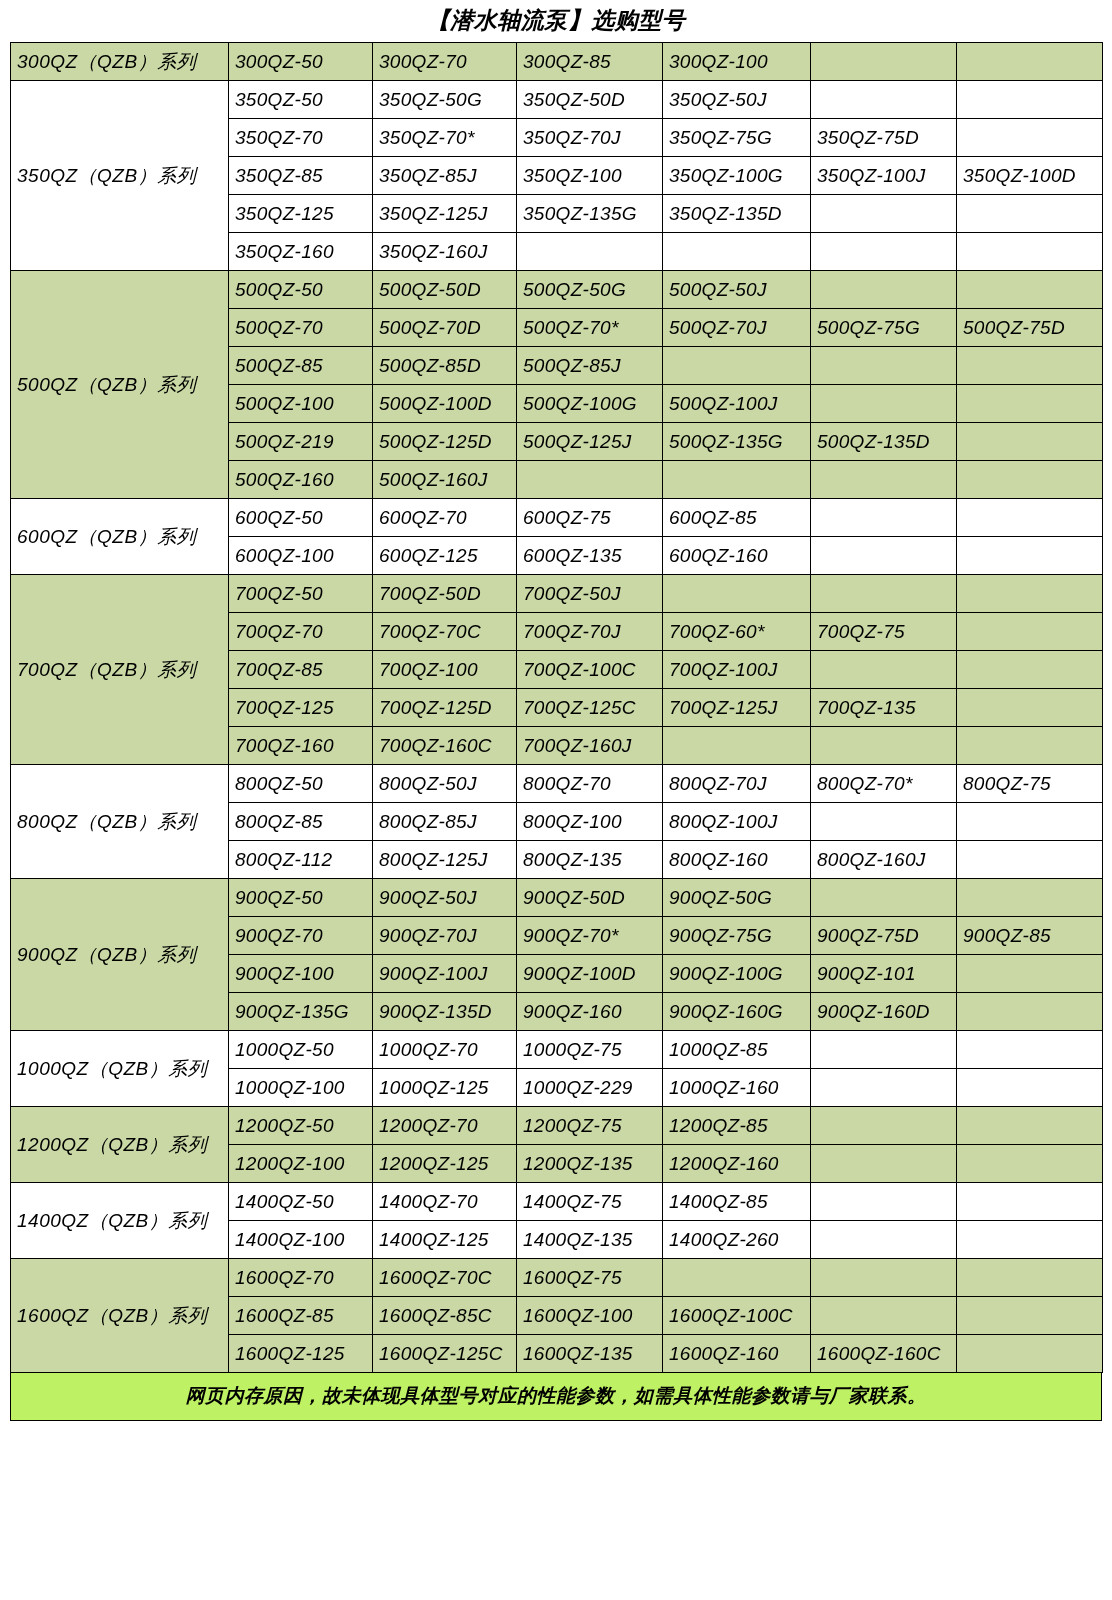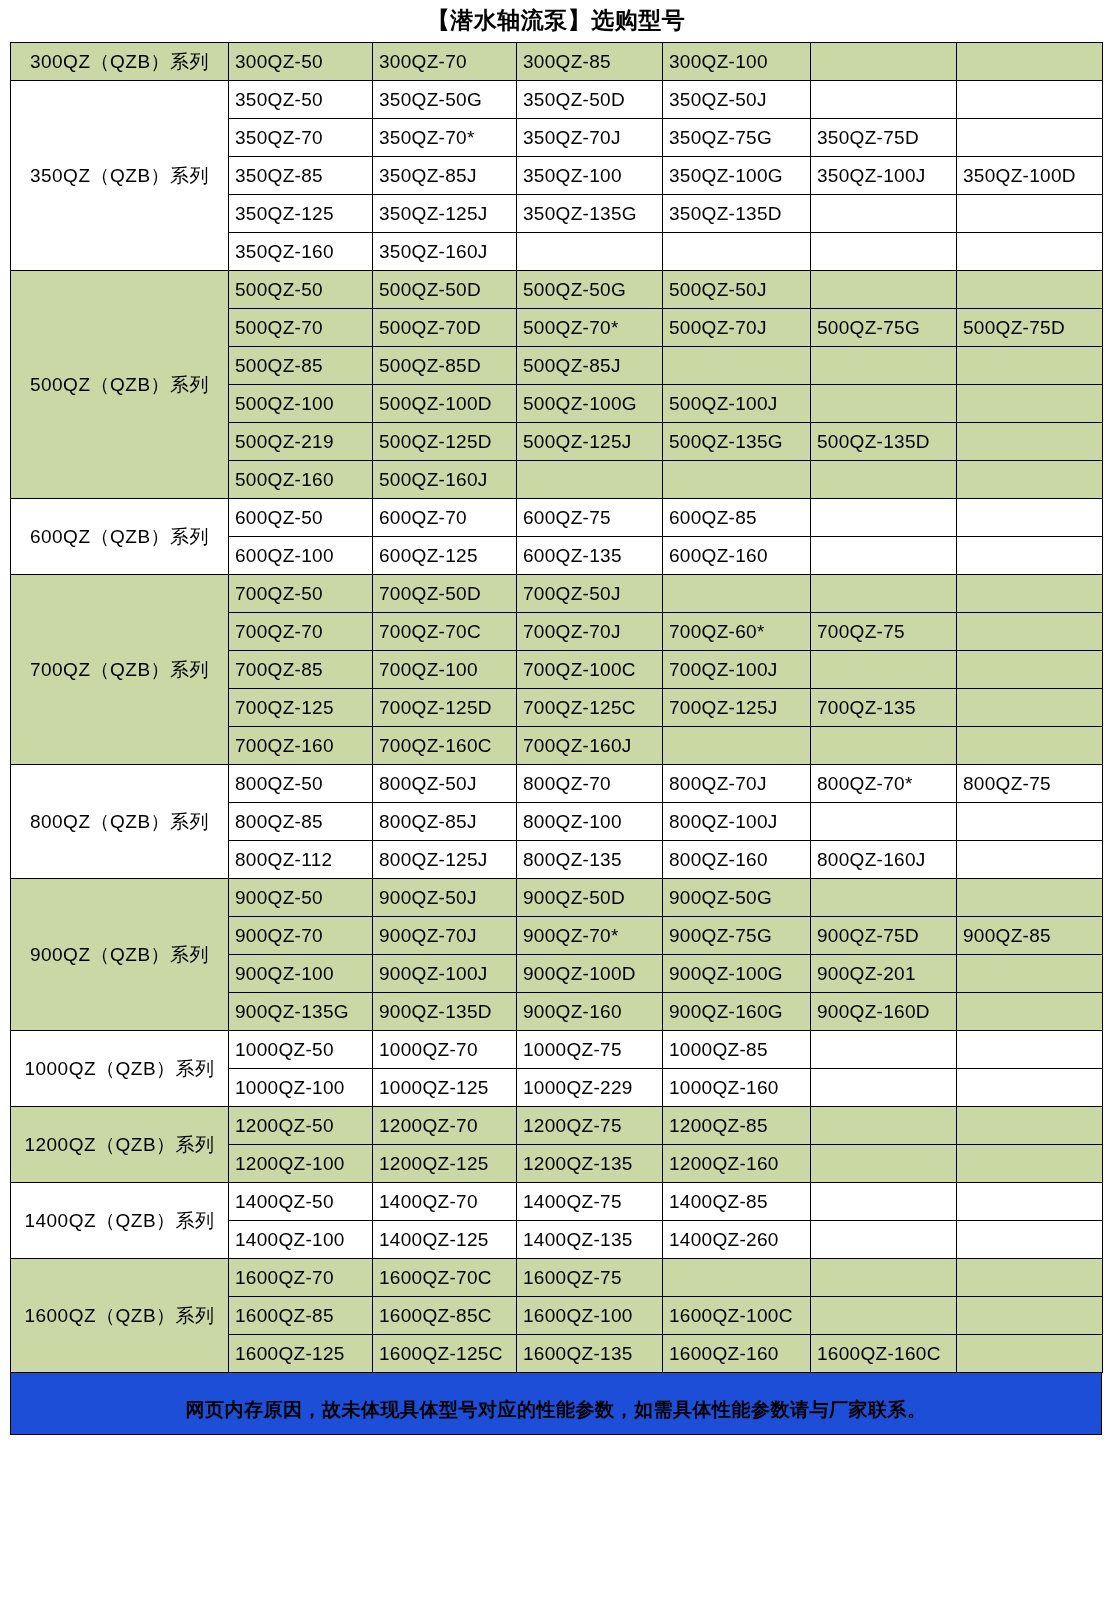--- a/index.html
+++ b/index.html
@@ -14,20 +14,21 @@
     color: #000000;
     overflow: hidden;
   }
   .page {
     width: 1112px;
     height: 1600px;
     box-sizing: border-box;
     padding: 0 10px;
     display: flex;
     flex-direction: column;
+    font-style: italic;
   }
   .doc-title {
     text-align: center;
     font-size: 23px;
     font-weight: bold;
     letter-spacing: 0.5px;
     padding: 8px 0 9px 0;
     line-height: 1.1;
   }
   table.model-table {
@@ -38,21 +39,20 @@
   table.model-table td {
     border: 1px solid #000000;
     height: 37px;
     font-size: 19px;
     padding: 0 6px;
     vertical-align: middle;
     white-space: nowrap;
     overflow: hidden;
   }
   td.series {
-    text-align: center;
     font-size: 19.5px;
     letter-spacing: 0.5px;
     width: 218px;
   }
   td.model {
     text-align: left;
     letter-spacing: 0.3px;
   }
   .green {
     background: #c9d8a4;
@@ -62,22 +62,22 @@
   }
   .footer-note {
     border: 1px solid #000000;
     border-top: none;
     width: 1092px;
     box-sizing: border-box;
     text-align: center;
     font-size: 19px;
     font-weight: bold;
     letter-spacing: 0.5px;
-    padding: 24px 0 11px 0;
-    background: #1d4ed8;
+    padding: 10px 0 11px 0;
+    background: #bef264;
   }
 </style>
 </head>
 <body>
 
 <div class="page">
 
   <div class="doc-title">【潜水轴流泵】选购型号</div>
 
   <table class="model-table">
@@ -288,21 +288,21 @@
           <td class="model green">900QZ-70*</td>
           <td class="model green">900QZ-75G</td>
           <td class="model green">900QZ-75D</td>
           <td class="model green">900QZ-85</td>
         </tr>
         <tr>
           <td class="model green">900QZ-100</td>
           <td class="model green">900QZ-100J</td>
           <td class="model green">900QZ-100D</td>
           <td class="model green">900QZ-100G</td>
-          <td class="model green">900QZ-201</td>
+          <td class="model green">900QZ-101</td>
           <td class="model green"></td>
         </tr>
         <tr>
           <td class="model green">900QZ-135G</td>
           <td class="model green">900QZ-135D</td>
           <td class="model green">900QZ-160</td>
           <td class="model green">900QZ-160G</td>
           <td class="model green">900QZ-160D</td>
           <td class="model green"></td>
         </tr>

